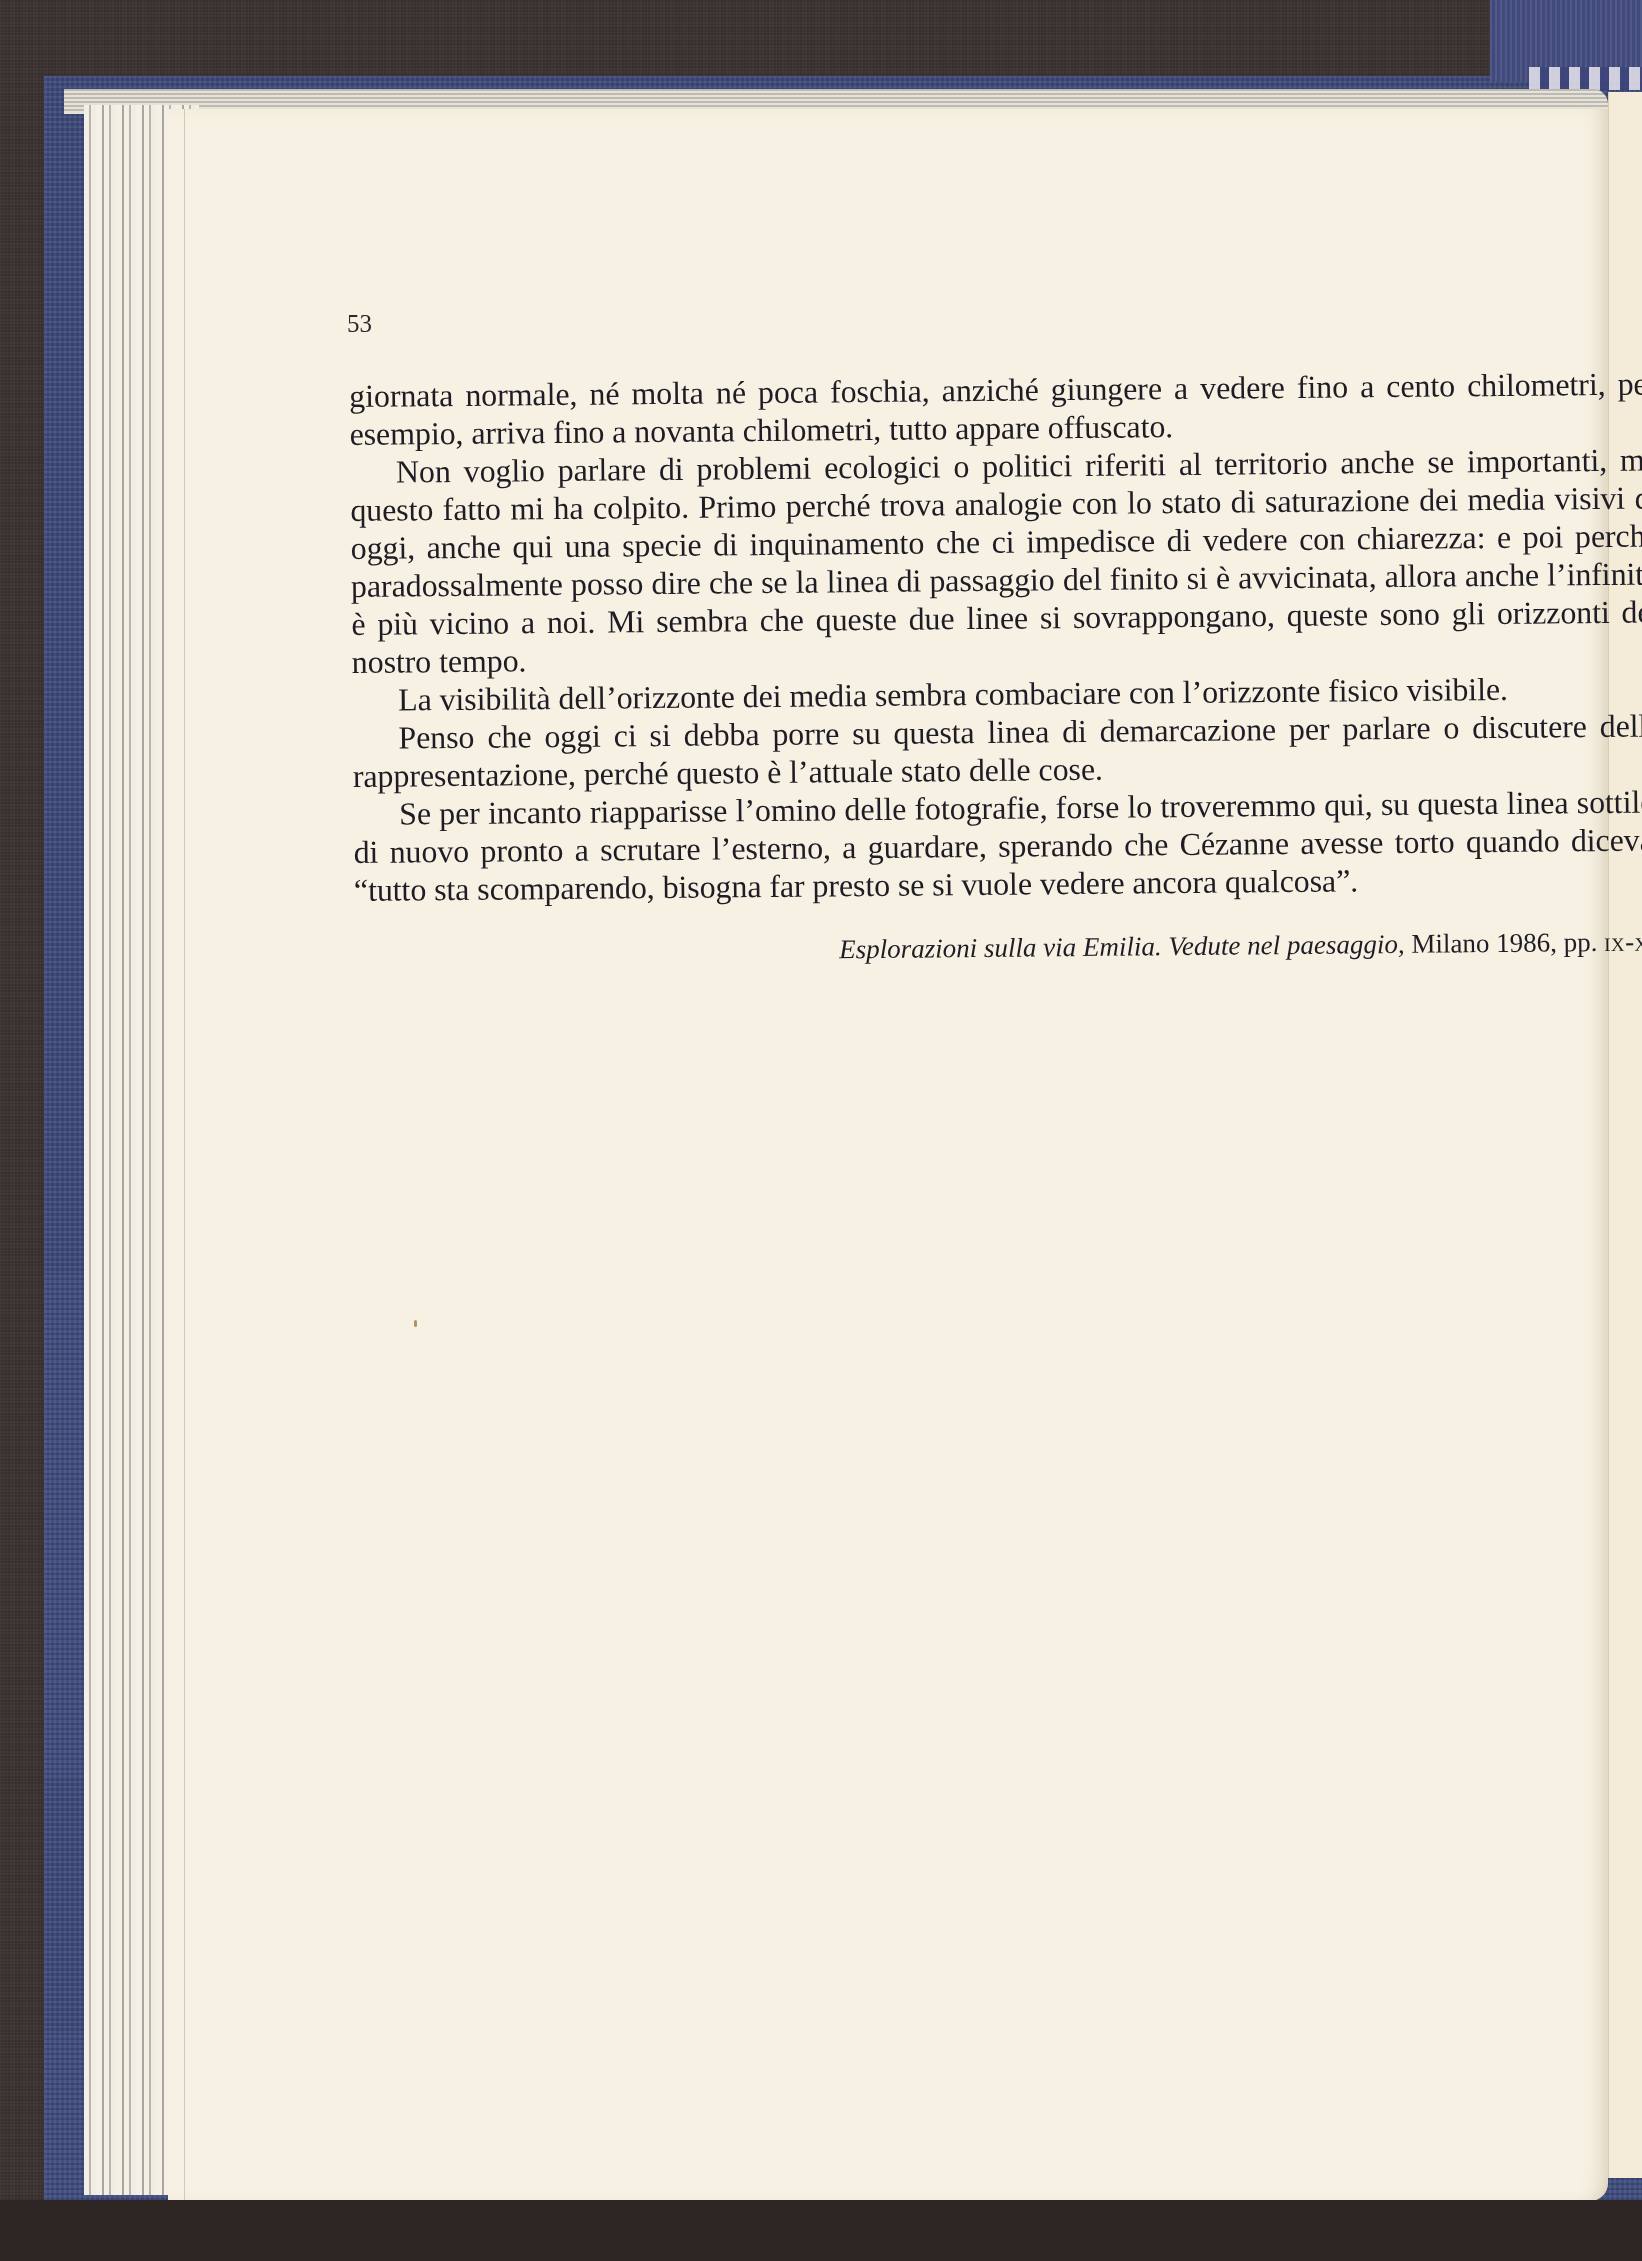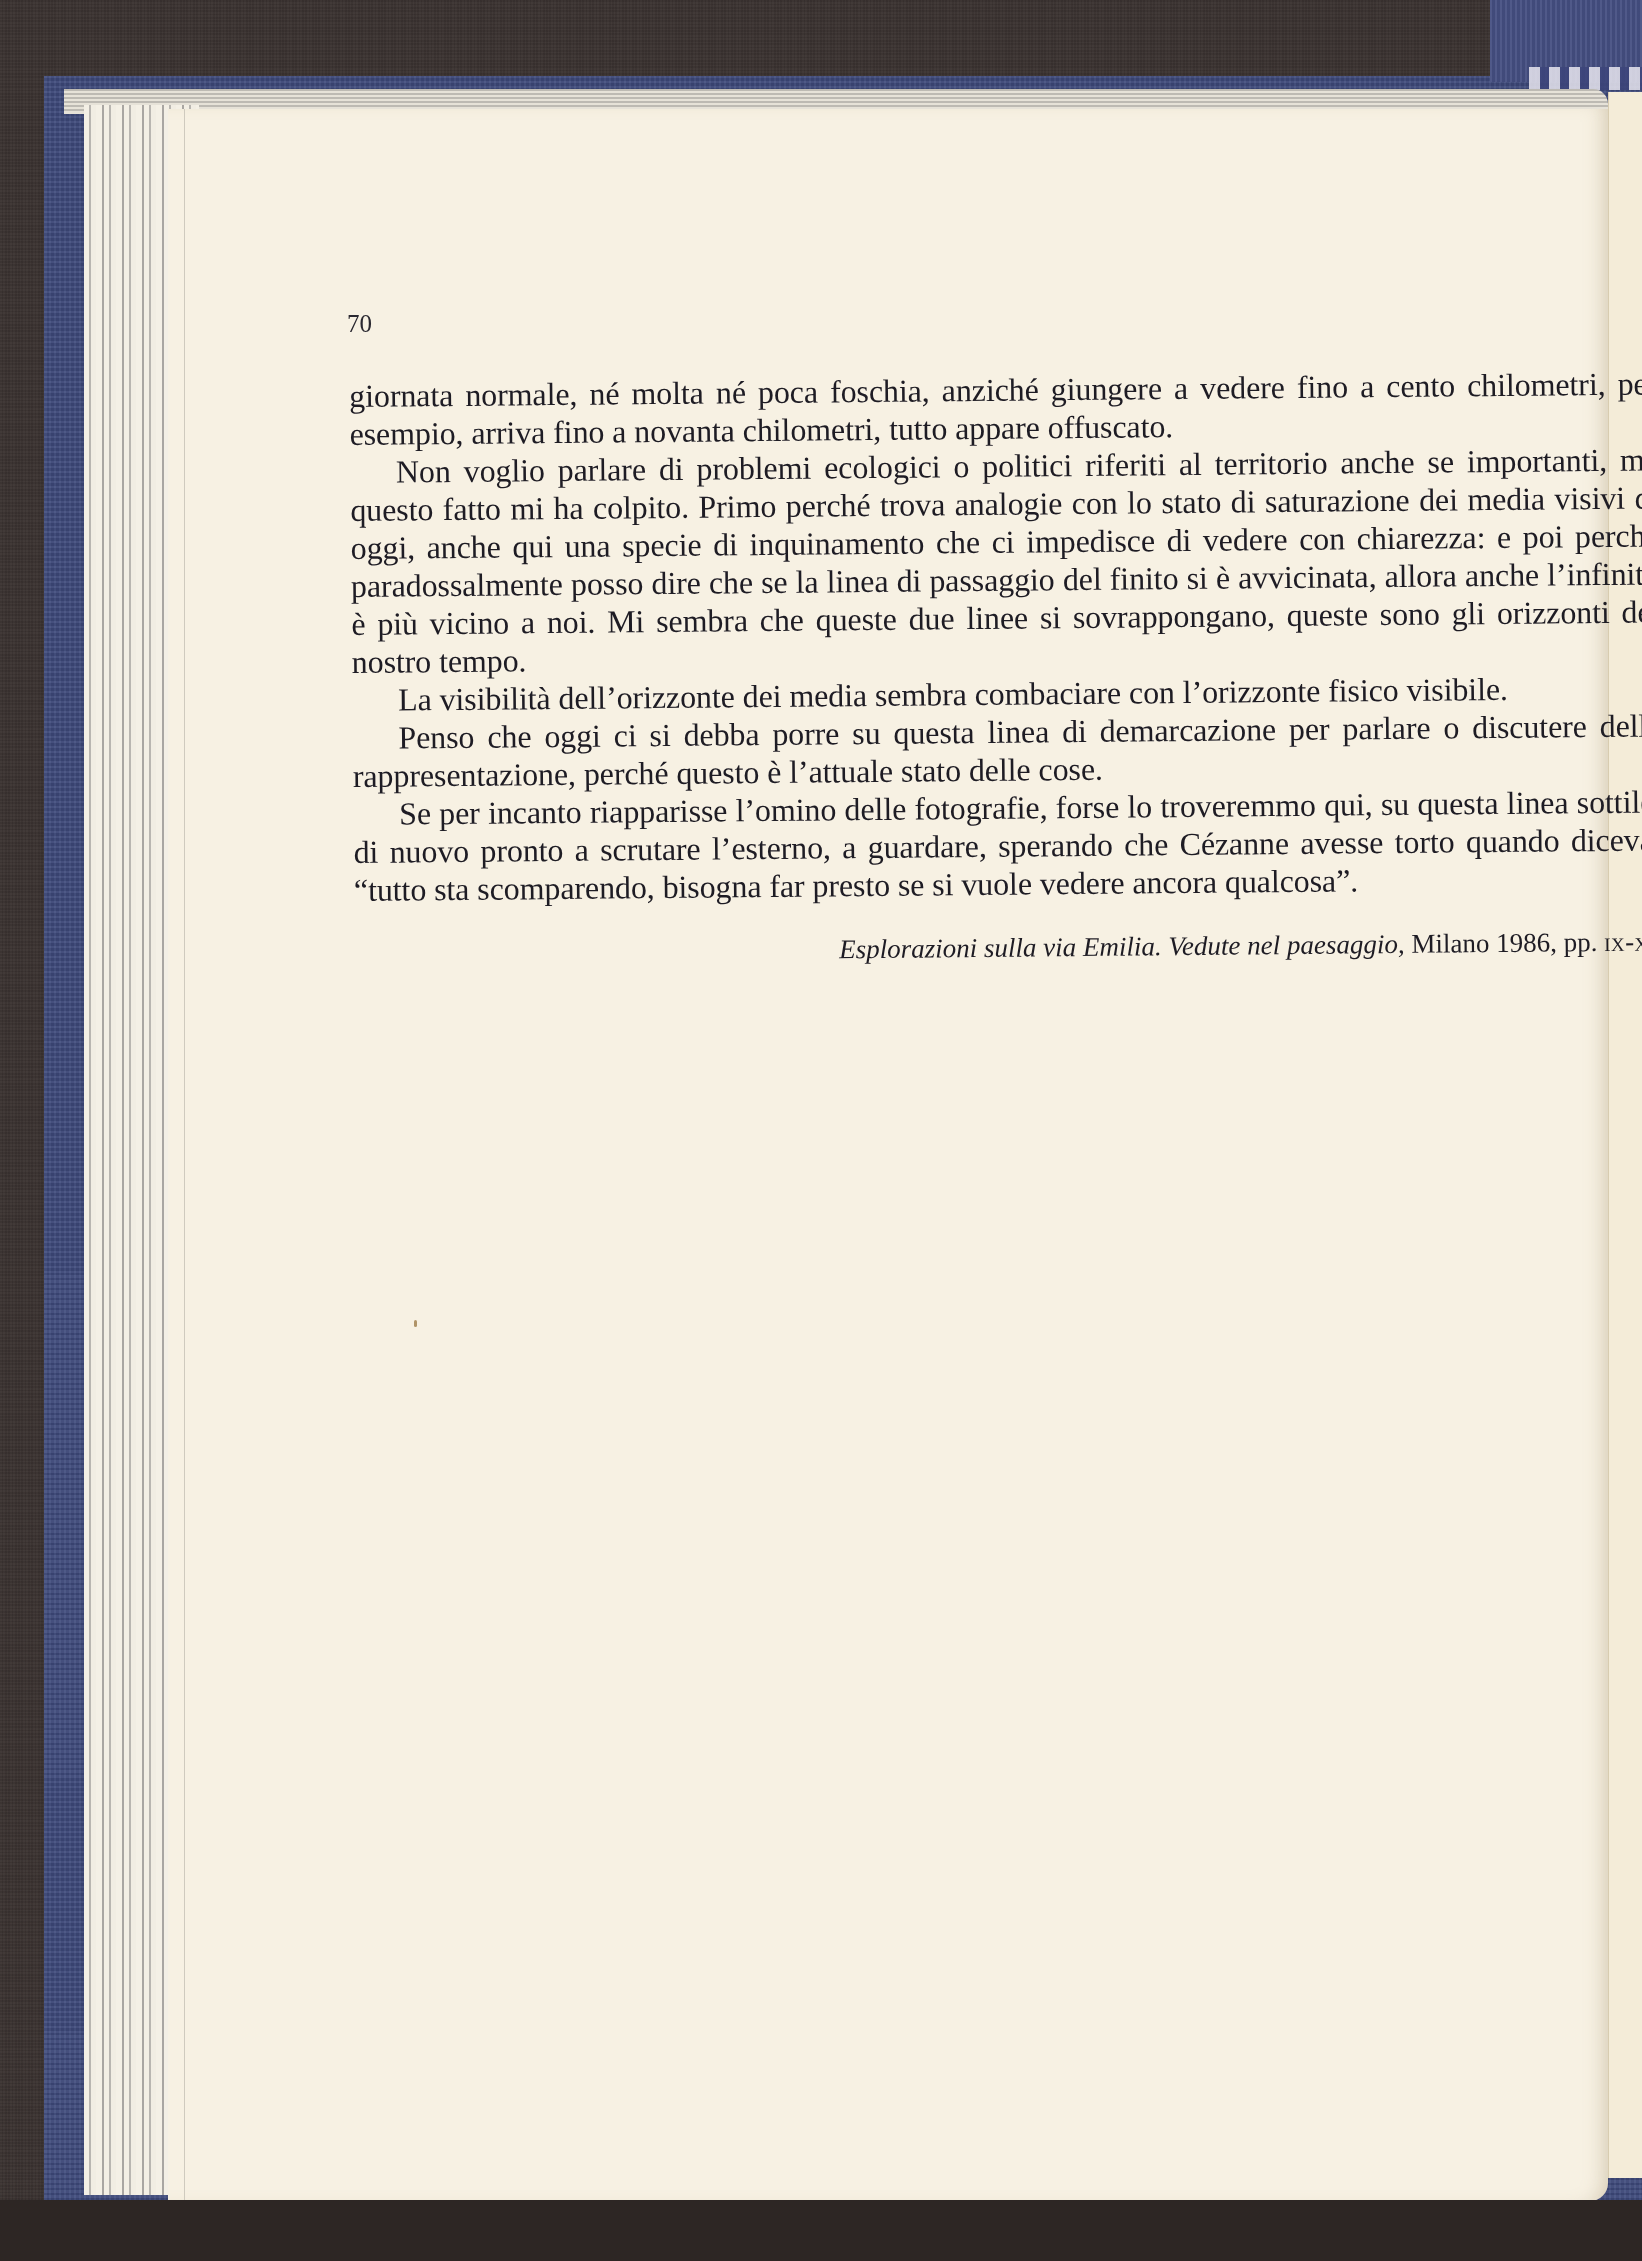--- a/index.html
+++ b/index.html
@@ -162,21 +162,21 @@
 <div class="cover"></div>
 <div class="spine-band"></div>
 <div class="headband"></div>
 <div class="top-edge"></div>
 <div class="fore-edge"></div>
 <div class="next-page"></div>
 
 <div class="page">
   <div class="page-inner-line"></div>
 
-  <div class="folio">70</div>
+  <div class="folio">53</div>
 
   <div class="para-wrap">
     <p class="para">giornata normale, né molta né poca foschia, anziché giungere a vedere fino a cento chilometri, per esempio, arriva fino a novanta chilometri, tutto appare offuscato.</p>
     <p class="para indent">Non voglio parlare di problemi ecologici o politici riferiti al territorio anche se importanti, ma questo fatto mi ha colpito. Primo perché trova analogie con lo stato di saturazione dei media visivi di oggi, anche qui una specie di inquinamento che ci impedisce di vedere con chiarezza: e poi perché paradossalmente posso dire che se la linea di passaggio del finito si è avvicinata, allora anche l’infinito è più vicino a noi. Mi sembra che queste due linee si sovrappongano, queste sono gli orizzonti del nostro tempo.</p>
     <p class="para indent">La visibilità dell’orizzonte dei media sembra combaciare con l’orizzonte fisico visibile.</p>
     <p class="para indent">Penso che oggi ci si debba porre su questa linea di demarcazione per parlare o discutere della rappresentazione, perché questo è l’attuale stato delle cose.</p>
     <p class="para indent">Se per incanto riapparisse l’omino delle fotografie, forse lo troveremmo qui, su questa linea sottile, di nuovo pronto a scrutare l’esterno, a guardare, sperando che Cézanne avesse torto quando diceva: “tutto sta scomparendo, bisogna far presto se si vuole vedere ancora qualcosa”.</p>
 
     <div class="citation">
       <span class="cit-title">Esplorazioni sulla via Emilia. Vedute nel paesaggio,</span><span> Milano 1986, pp. </span><span class="cit-smallcaps">ix-xi</span>

